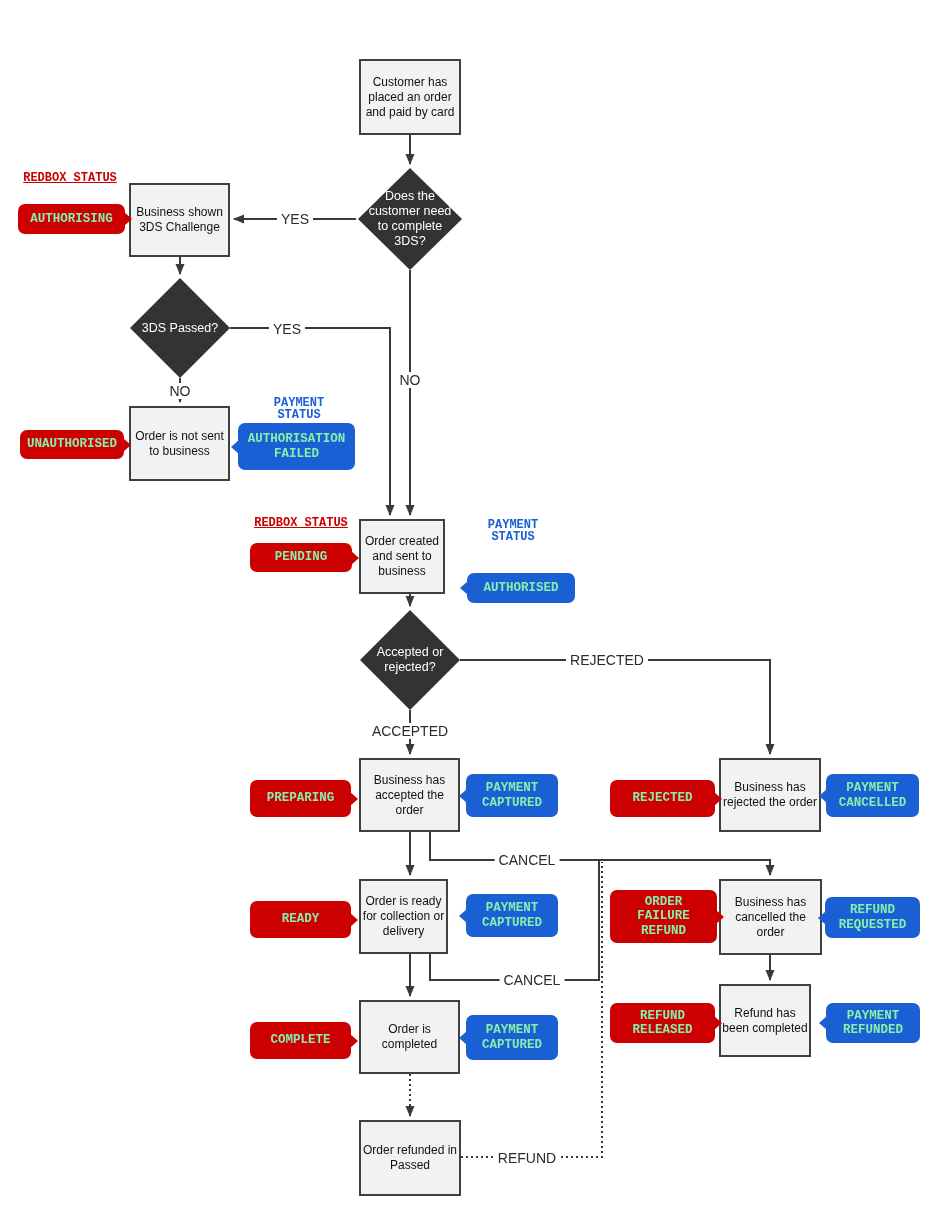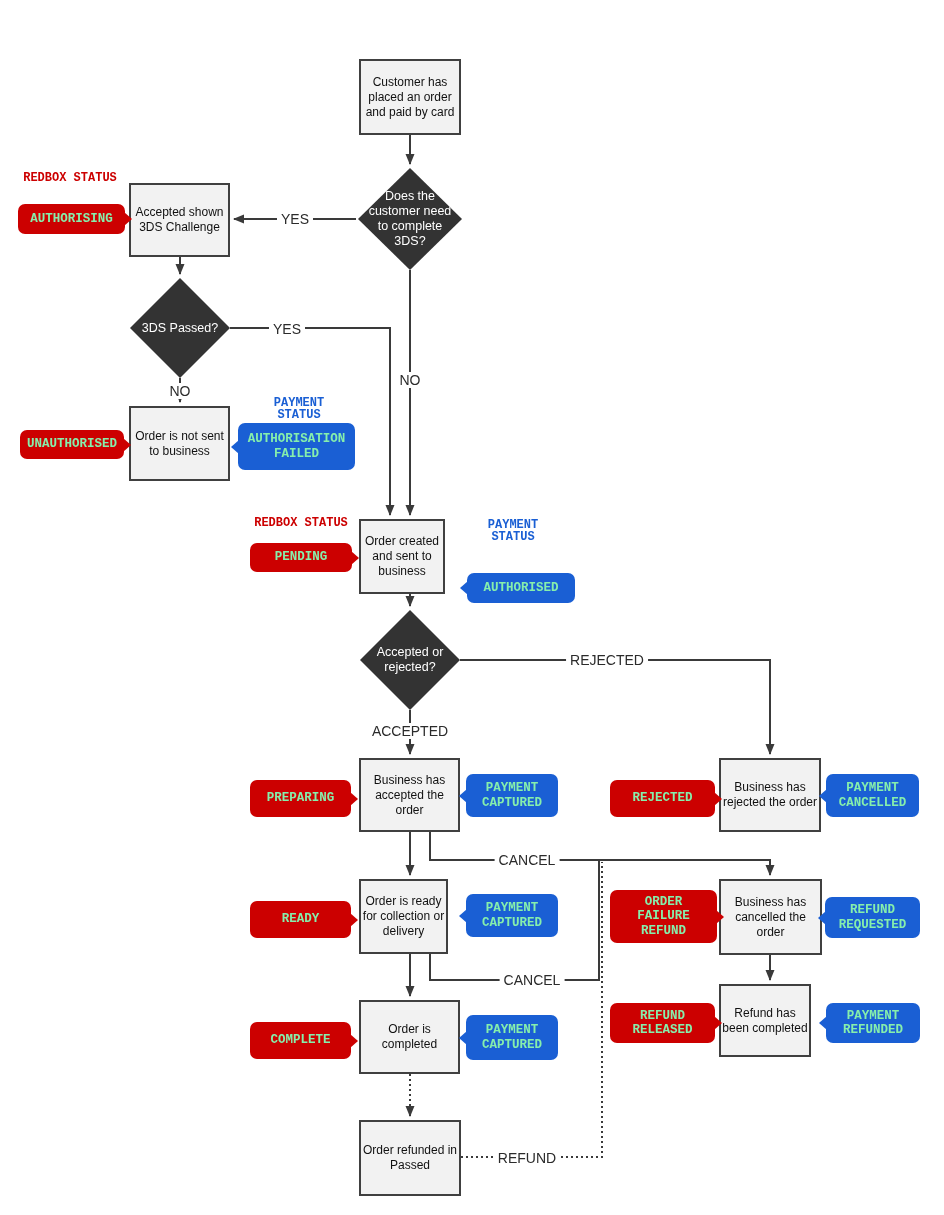--- a/index.html
+++ b/index.html
@@ -23,21 +23,21 @@
        display:flex;align-items:center;justify-content:center;text-align:center;padding:2px 6px;}
   .badge.red{background:#CC0000;}
   .badge.blue{background:#1A5FD4;}
   .badge.red::after{content:"";position:absolute;right:-7px;top:50%;transform:translateY(-50%);
        border-top:7px solid transparent;border-bottom:7px solid transparent;border-left:8px solid #CC0000;}
   .badge.blue::before{content:"";position:absolute;left:-7px;top:50%;transform:translateY(-50%);
        border-top:7px solid transparent;border-bottom:7px solid transparent;border-right:8px solid #1A5FD4;}
 
   .legend{position:absolute;width:100px;text-align:center;
        font-family:"Liberation Mono",monospace;font-weight:bold;font-size:12px;line-height:12px;}
-  .legend.red{color:#CC0000;}
+  .legend.red{color:#CC0000;text-decoration:underline;}
   .legend.blue{color:#1A5FD4;}
 
   .elabel{position:absolute;transform:translate(-50%,-50%);background:#ffffff;
        padding:0 4px;font-size:14px;color:#2b2b2b;white-space:nowrap;}
 </style>
 </head>
 <body>
 
 <div class="canvas">
 
@@ -62,21 +62,21 @@
     <path d="M410,954 V996" marker-end="url(#arrow)"></path>
     <path d="M770,955 V980" marker-end="url(#arrow)"></path>
     <path d="M410,1074 V1116" stroke-dasharray="2,3" marker-end="url(#arrow)"></path>
     <path d="M461,1157 H602 V862" stroke-dasharray="2,3"></path>
   </svg>
 
   <div class="box" style="left:359px;top:59px;width:102px;height:76px;">
       <span>Customer has placed an order and paid by card</span>
     </div>
   <div class="box" style="left:129px;top:183px;width:101px;height:74px;">
-      <span>Accepted shown 3DS Challenge</span>
+      <span>Business shown 3DS Challenge</span>
     </div>
   <div class="box" style="left:129px;top:406px;width:101px;height:75px;">
       <span>Order is not sent to business</span>
     </div>
   <div class="box" style="left:359px;top:519px;width:86px;height:75px;">
       <span>Order created and sent to business</span>
     </div>
   <div class="box" style="left:359px;top:758px;width:101px;height:74px;">
       <span>Business has accepted the order</span>
     </div>

